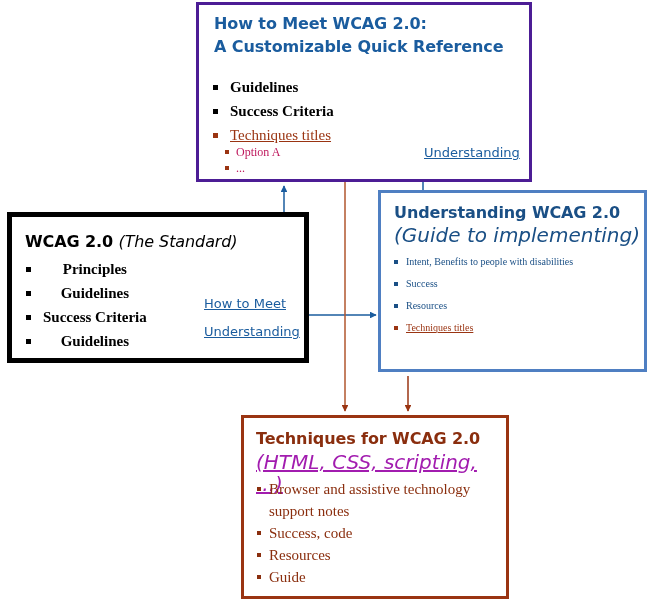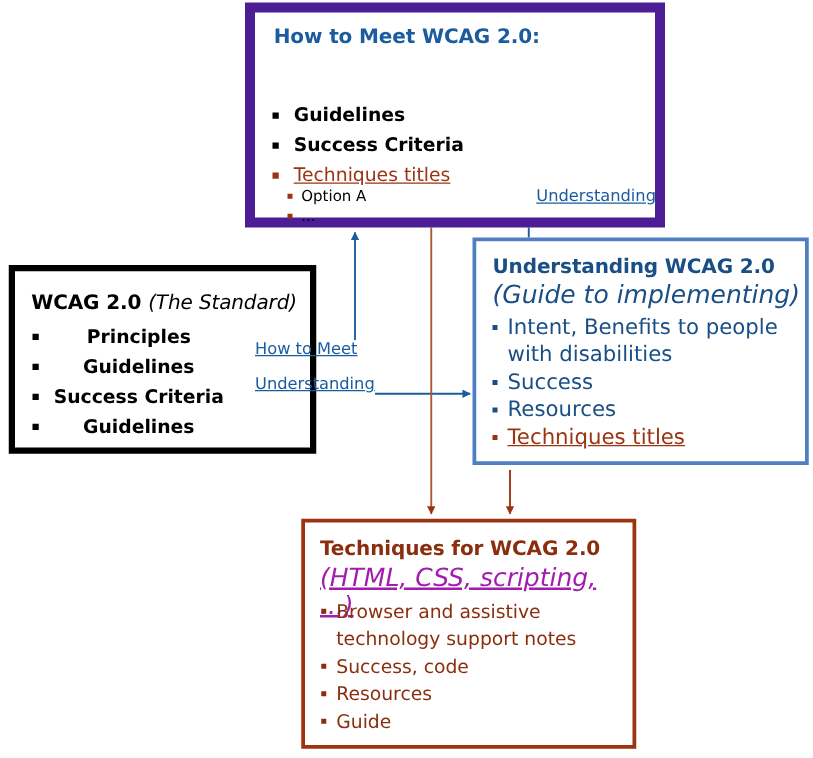--- a/index.html
+++ b/index.html
@@ -2,69 +2,69 @@
 <html><head>
   <meta charset="utf-8">
   <style>
     html, body { margin: 0; padding: 0; }
     body {
       width: 650px; height: 606px; position: relative; overflow: hidden;
       background: #ffffff;
       font-family: "DejaVu Sans", sans-serif;
     }
     .box { position: absolute; box-sizing: border-box; background: #fff; }
-    #box-howto { left: 196px; top: 2px; width: 336px; height: 180px; border: 8px solid #4c1d95; padding-left: 40px; }
-    #box-wcag { left: 7px; top: 212px; width: 246px; height: 151px; border: 5px solid #000; }
+    #box-howto { left: 196px; top: 2px; width: 336px; height: 180px; border: 3px solid #4c1d95; padding-left: 40px; }
+    #box-wcag { left: 7px; top: 212px; width: 302px; height: 151px; border: 5px solid #000; }
     #box-understanding { left: 378px; top: 190px; width: 269px; height: 182px; border: 3px solid #4f7fc2; }
     #box-techniques { left: 218px; top: 415px; width: 268px; height: 184px; border: 3px solid #9a3412; margin-left: 23px; }
 
     .title { font-weight: bold; font-size: 16px; line-height: 23px; letter-spacing: -0.1px; }
     .subtitle { font-style: italic; font-size: 20px; line-height: 22px; }
     ul { list-style: none; margin: 0; padding: 0; }
-    li { position: relative; }
+    li { position: relative; font-family: Liberation Serif, serif; }
     .sq { position: absolute; left: 0; width: 5px; height: 5px; }
 
     
     #box-howto .title { position: absolute; left: 15px; top: 7px; color: #1a5c9e; }
     #box-howto ul.main { position: absolute; left: 14px; top: 70px; }
     #box-howto ul.main li { font-size: 15px; font-weight: bold; line-height: 24px; padding-left: 17px; color: #000; }
     #box-howto ul.main li .sq { top: 10px; background: #000; }
     #box-howto ul.main li.tech { font-weight: normal; color: #9a3412; font-size: 15px; }
     #box-howto ul.main li.tech .sq { background: #9a3412; left: 0; }
     #box-howto ul.main li.tech > .lbl { text-decoration: underline; }
     #box-howto ul.sub { position: absolute; left: 26px; top: 139px; }
-    #box-howto ul.sub li { font-size: 12px; line-height: 16px; padding-left: 11px; color: #000000; }
+    #box-howto ul.sub li { font-size: 12px; line-height: 16px; padding-left: 11px; color: #be185d; }
     #box-howto ul.sub li .sq { top: 6px; width: 4px; height: 4px; background: #9a3412; }
     #howto-understanding-link { position: absolute; left: 225px; top: 140px; font-size: 13px; color: #1a5c9e; text-decoration: underline; }
 
     
     #box-wcag .title { position: absolute; left: 13px; top: 13px; color: #000; font-size: 16px; }
     #box-wcag .title .it { font-style: italic; font-weight: normal; }
     #box-wcag ul { position: absolute; left: 14px; top: 40px; }
     #box-wcag ul li { font-size: 15px; font-weight: bold; line-height: 24px; padding-left: 17px; color: #000; text-align: center; }
     #box-wcag ul li .sq { top: 10px; background: #000; }
 
     
     #box-understanding .title { position: absolute; left: 13px; top: 8px; color: #1a4f85; }
     #box-understanding .subtitle { position: absolute; left: 13px; top: 31px; color: #1a4f85; }
     #box-understanding ul { position: absolute; left: 13px; top: 58px; width: 245px; }
-    #box-understanding ul li { font-size: 17px; line-height: 22px; padding-left: 12px; color: #1a4f85; }
+    #box-understanding ul li { font-size: 10px; line-height: 22px; padding-left: 12px; color: #1a4f85; }
     #box-understanding ul li .sq { top: 9px; width: 4px; height: 4px; background: #1a4f85; }
     #box-understanding ul li.tech { color: #9a3412; }
     #box-understanding ul li.tech .sq { background: #9a3412; }
     #box-understanding ul li.tech .lbl { text-decoration: underline; }
 
     
     #box-techniques .title { position: absolute; left: 12px; top: 9px; color: #8a2e0e; }
     #box-techniques .subtitle { position: absolute; left: 12px; top: 33px; color: #a21caf; text-decoration: underline; }
     #box-techniques ul { position: absolute; left: 13px; top: 60px; width: 245px; }
     #box-techniques ul li { font-size: 15px; line-height: 22px; padding-left: 12px; color: #8a2e0e; }
     #box-techniques ul li .sq { top: 9px; width: 4px; height: 4px; background: #8a2e0e; }
 
-    .link { position: absolute; font-size: 13px; color: #1a5c9e; text-decoration: underline; cursor: pointer; }
+    .link { position: absolute; font-size: 13px; color: #1a5c9e; text-decoration: underline; cursor: pointer; margin-top: 24px; }
     #link-howto { left: 204px; top: 272px; }
     #link-understanding { left: 204px; top: 300px; }
 
     svg#connectors { position: absolute; left: 0; top: 0; width: 650px; height: 606px; pointer-events: none; }
   </style>
 </head>
 <body>
 
 <svg id="connectors" viewBox="0 0 650 606">
   <defs>
@@ -83,20 +83,21 @@
   <line x1="423" y1="158" x2="423" y2="205" stroke="#1a5c9e" stroke-width="1.5" marker-end="url(#ah-blue)"></line>
 
   <line x1="345" y1="141" x2="345" y2="411" stroke="#b0562e" stroke-width="1.5" marker-end="url(#ah-brown)"></line>
 
   <line x1="408" y1="376" x2="408" y2="411" stroke="#9a3412" stroke-width="1.5" marker-end="url(#ah-brown)"></line>
 </svg>
 
 <div class="box" id="box-howto">
   <div class="title">
     <div>How to Meet WCAG 2.0:</div>
+    <div>A Customizable Quick Reference</div>
   </div>
   <ul class="main">
     <li><span class="sq"></span><span>Guidelines</span></li>
     <li><span class="sq"></span><span>Success Criteria</span></li>
     <li class="tech"><span class="sq"></span><span class="lbl">Techniques titles</span></li>
   </ul>
   <ul class="sub">
     <li><span class="sq"></span><span>Option A</span></li>
     <li><span class="sq"></span><span>...</span></li>
   </ul>

